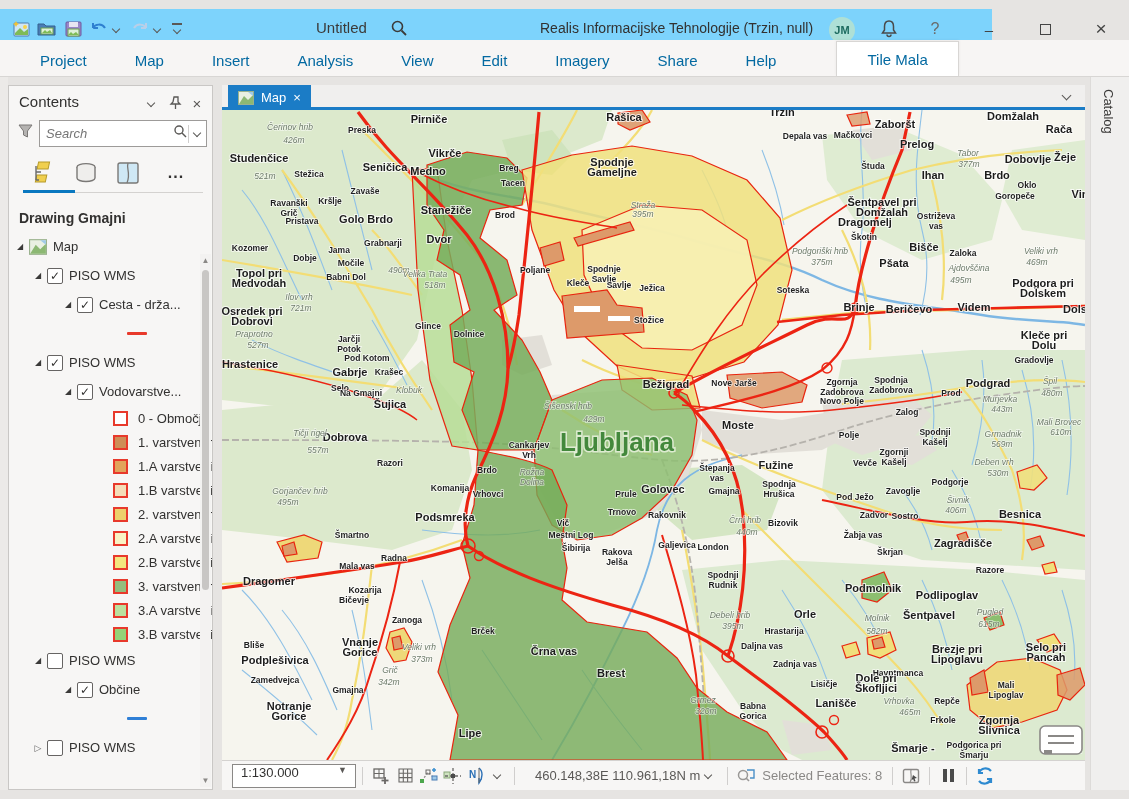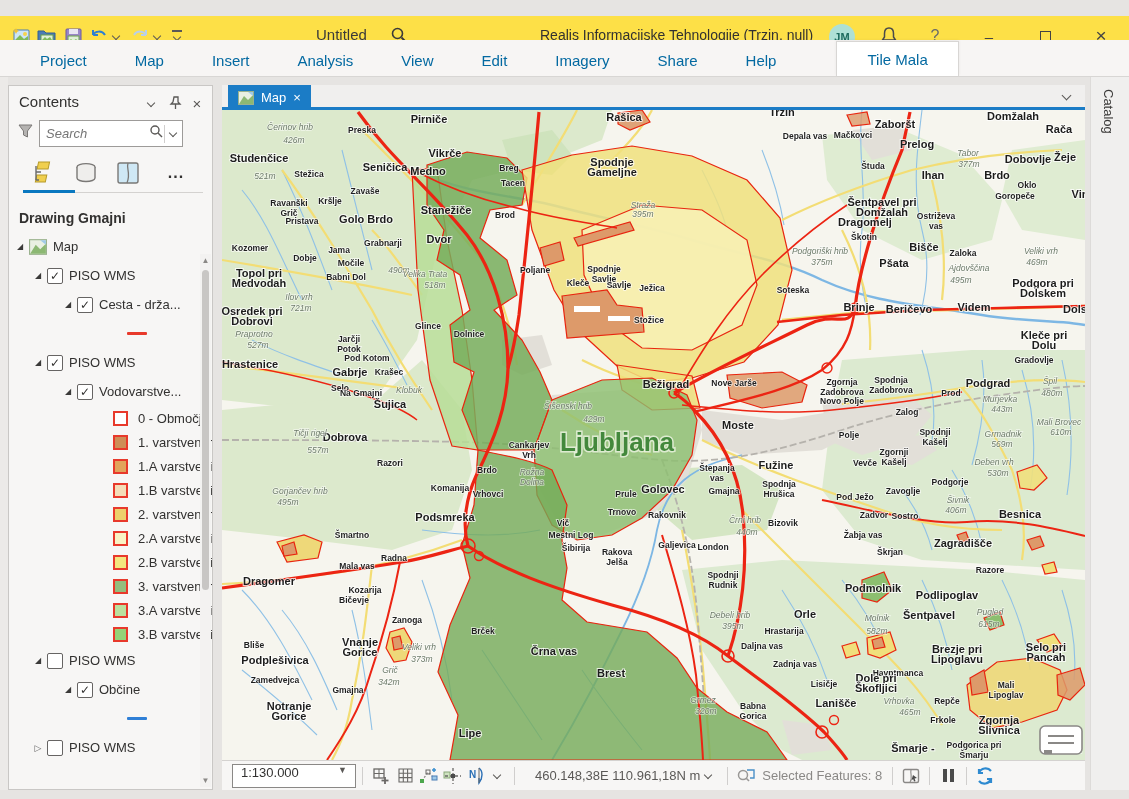--- a/index.html
+++ b/index.html
@@ -1,21 +1,21 @@
 <!DOCTYPE html>
 <html><head>
 <meta charset="utf-8">
 <style>
   * { margin:0; padding:0; box-sizing:border-box; }
   html,body { width:1129px; height:799px; overflow:hidden;
     font-family:"Liberation Sans","DejaVu Sans",sans-serif;
     background:#e6e4e2; color:#323130; -webkit-font-smoothing:antialiased; }
   .abs { position:absolute; }
   
-  #titlebar { position:absolute; left:0; top:16px; width:1129px; height:40px; background:#fde047; }
+  #titlebar { position:absolute; left:0; top:9px; width:992px; height:40px; background:#7dd3fc; }
   .qa { position:absolute; top:7px; display:flex; align-items:center; }
   .qa-btn { width:26px; height:26px; display:flex; align-items:center; justify-content:center; border-radius:3px; }
   .chev { width:9px; height:9px; display:inline-block; position:relative; }
   .chev::after { content:""; position:absolute; left:1px; top:1px; width:6px; height:6px;
     border-right:1.6px solid #5a5856; border-bottom:1.6px solid #5a5856; transform:rotate(45deg); }
   .chev.small::after { width:5px; height:5px; }
   #untitled { position:absolute; left:316px; top:10px; font-size:15px; color:#3b3a39; }
   #title-center { position:absolute; left:540px; top:11px; font-size:14px; color:#323130; }
   #avatar { position:absolute; left:829px; top:8px; width:26px; height:26px; border-radius:50%;
     background:#aee0d6; color:#1d6b5f; font-size:11px; font-weight:bold;
@@ -32,21 +32,21 @@
     margin-left:36px; padding:0 30px; box-shadow:0 -1px 3px rgba(0,0,0,.06); }
   
   #left-strip { position:absolute; left:0; top:77px; width:8px; height:722px; background:#eceae8; }
   #contents { position:absolute; left:8px; top:85px; width:205px; height:705px;
     background:#f7f6f5; border:1px solid #c9c7c5; }
   #contents-header { position:relative; height:32px; }
   #contents-title { position:absolute; left:10px; top:7px; font-size:15px; color:#323130; }
   .hdr-ic { position:absolute; top:9px; width:18px; height:16px; display:flex; align-items:center; justify-content:center; color:#5a5856; }
   #search-row { position:relative; height:34px; }
   #filter-icon { position:absolute; left:8px; top:5px; }
-  #search-box { position:absolute; left:30px; top:2px; width:144px; height:27px; background:#fff;
+  #search-box { position:absolute; left:30px; top:2px; width:168px; height:27px; background:#fff;
     border:1px solid #9d9b99; display:flex; align-items:center; }
   #search-box input { flex:1; border:none; outline:none; font-style:italic; font-size:13px;
     color:#767674; padding:0 6px; background:transparent; width:100px;
     font-family:"Liberation Sans",sans-serif; }
   #search-box .divv { width:1px; height:18px; background:#d0cecd; }
   
   #list-tabs { position:relative; height:48px; }
   .lt-ic { position:absolute; top:6px; width:30px; height:30px; display:flex; align-items:center; justify-content:center; }
   #lt-underline { position:absolute; left:14px; top:40px; width:180px; height:1px; background:#d4d2d0; }
   #lt-active { position:absolute; left:14px; top:38px; width:52px; height:3px; background:#0a78c0; }

